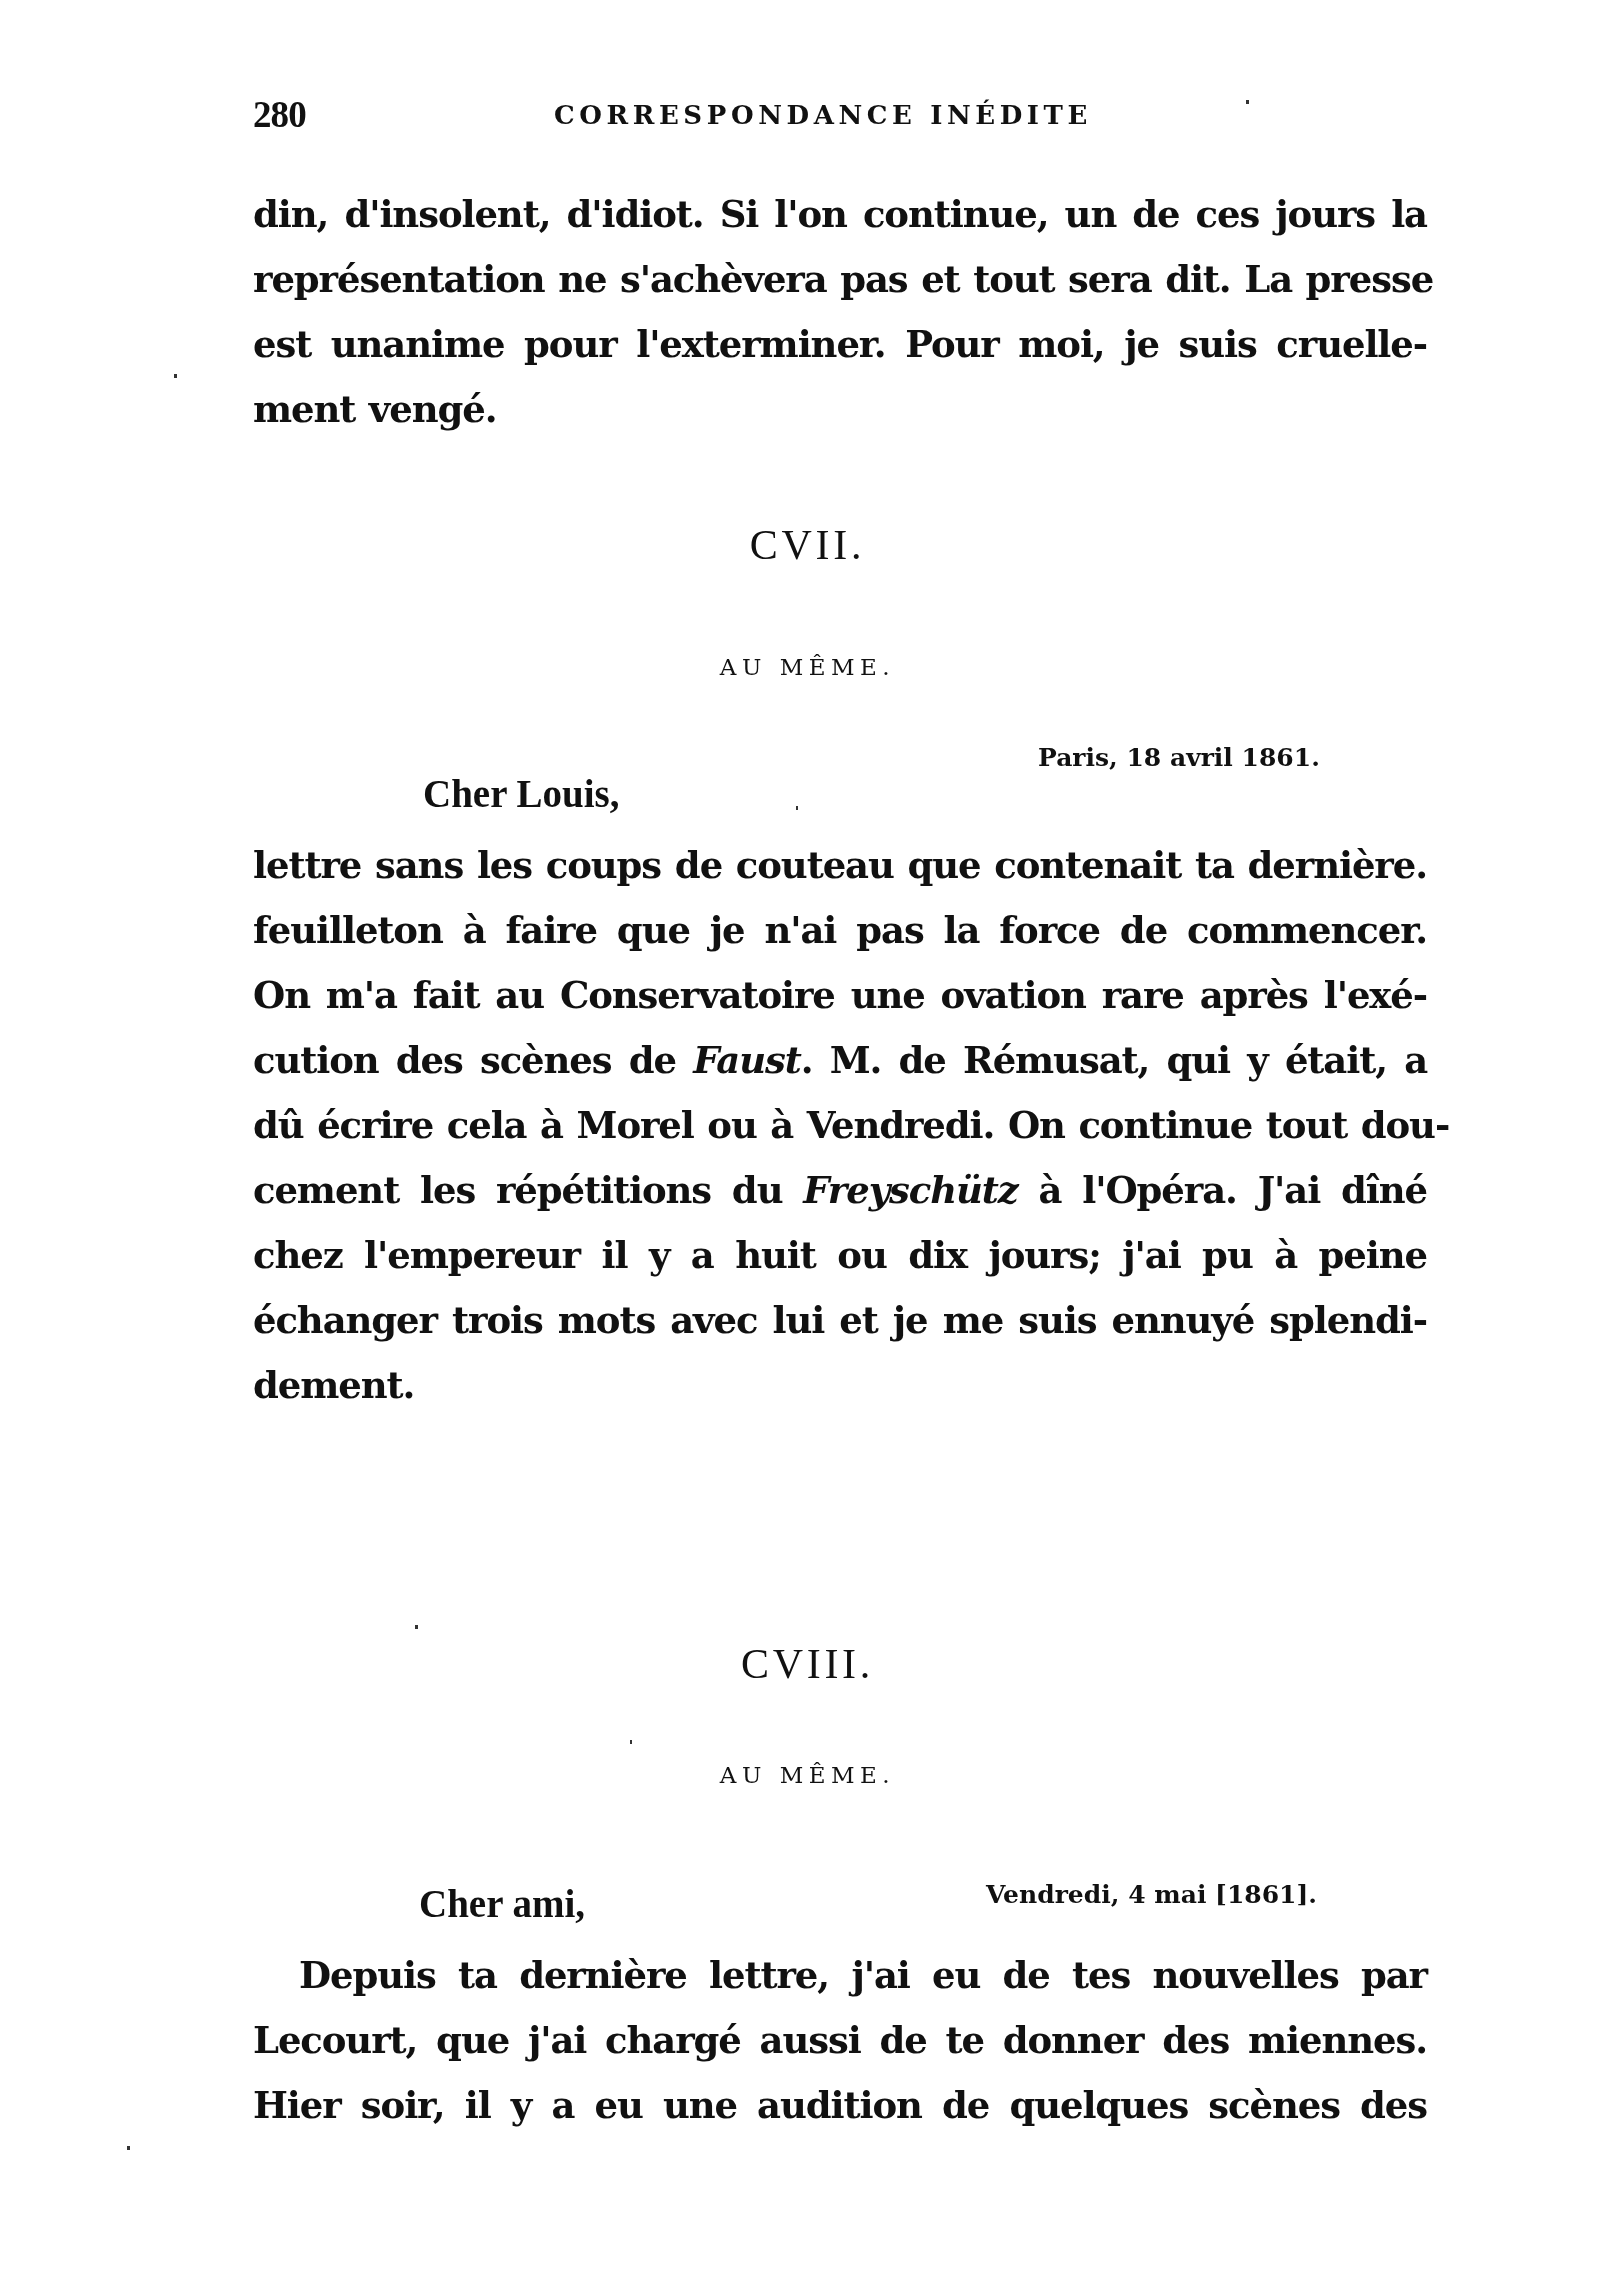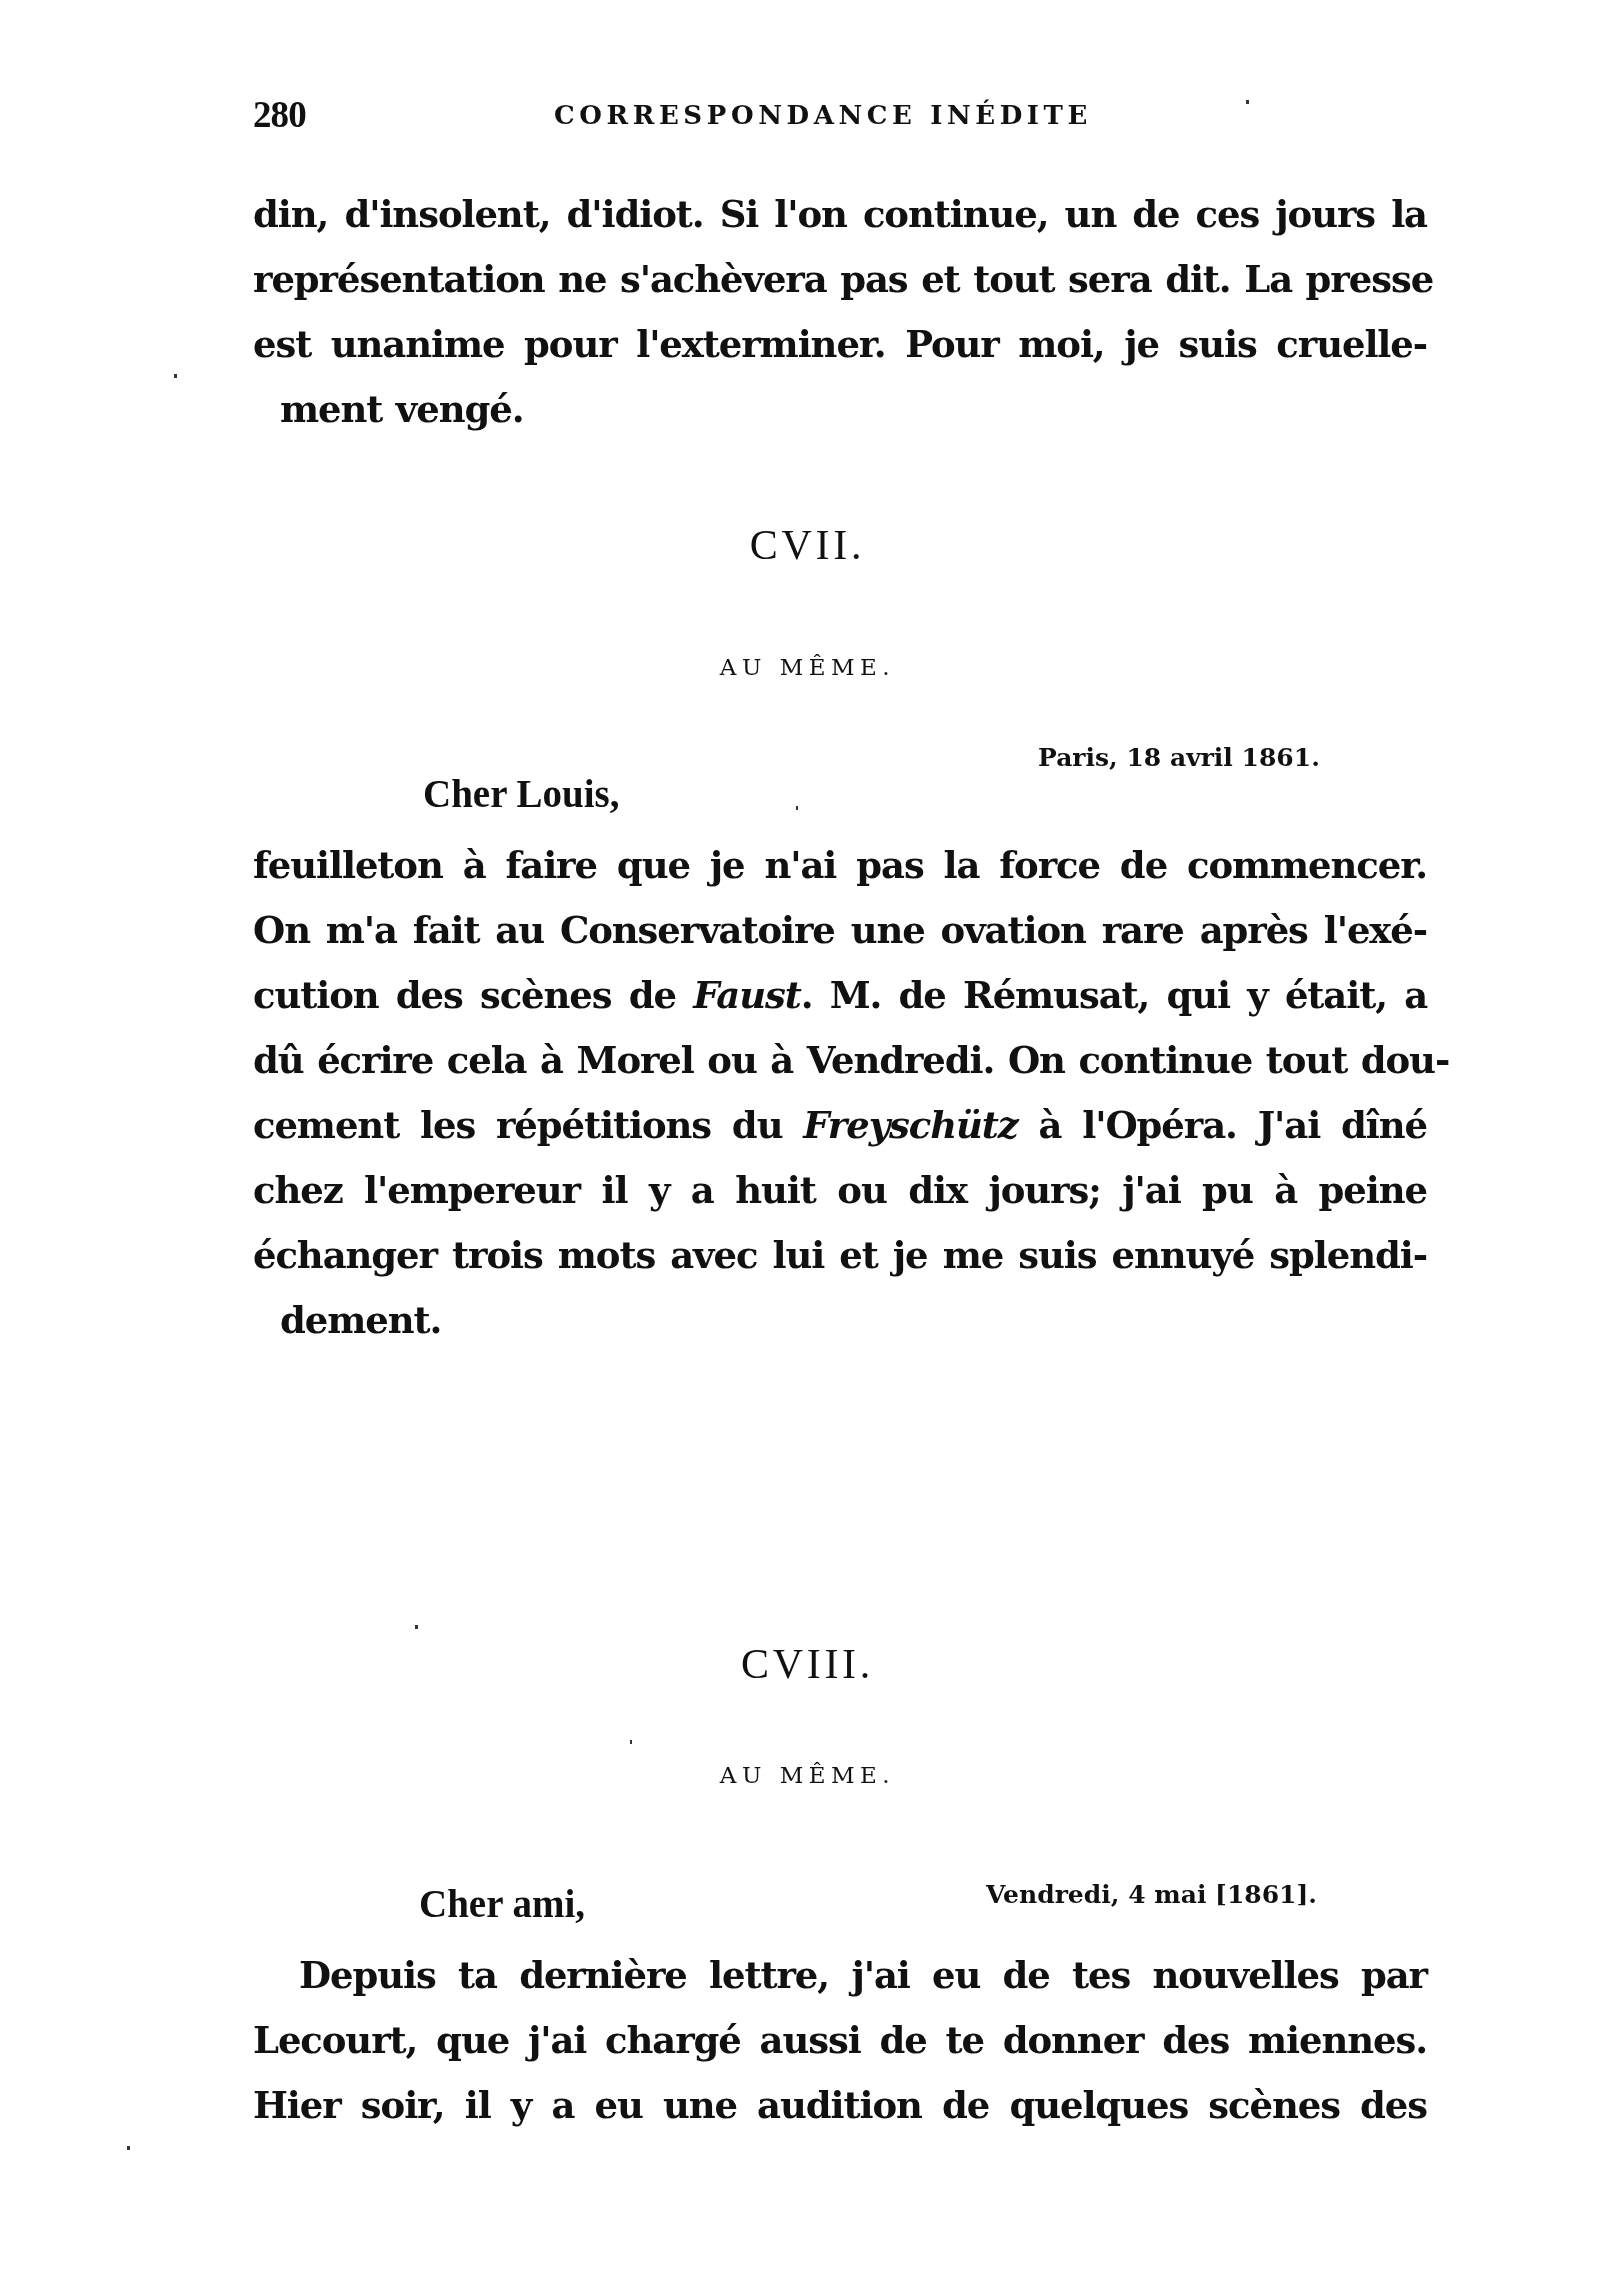--- a/index.html
+++ b/index.html
@@ -9,21 +9,21 @@
   .running-head { position: absolute; top: 81px; left: 253px; width: 1174px; height: 46px; }
   .page-number { position: absolute; left: 0; top: 0; font-size: 37px; font-weight: bold;
                  font-family: "Liberation Serif", serif; letter-spacing: -0.9px; }
   .running-title { position: absolute; left: 301px; top: 7.4px; font-size: 26px; font-weight: bold;
                    letter-spacing: 4.6px; font-family: "DejaVu Serif", serif; }
   .stray-dot { position: absolute; width: 2.8px; height: 3.7px; background: #333; }
   .text-block { position: absolute; left: 253px; width: 1174px; }
   .line { display: block; height: 65px; line-height: 65px; font-size: 37px; font-weight: bold;
           text-align: justify; text-align-last: justify; white-space: nowrap;
           font-family: "DejaVu Serif", serif; letter-spacing: -1.1px; word-spacing: 1.8px; }
-  .line.last { text-align-last: left; margin-left: 27px; }
+  .line.last { text-align-last: left; }
   .line.indent { padding-left: 46px; }
   .line em { }
   .numeral { position: absolute; left: 0; width: 1615px; text-align: center; font-size: 42px;
              font-family: "Liberation Serif", serif; letter-spacing: 3.7px; }
   .recipient { position: absolute; left: 0; width: 1615px; text-align: center; font-size: 23px;
                font-weight: normal; letter-spacing: 5.5px; font-family: "DejaVu Serif", serif; }
   .dateline { position: absolute; font-size: 25px; font-weight: bold; font-family: "DejaVu Serif", serif;
               letter-spacing: 0px; }
   .salutation { position: absolute; font-size: 39px; font-family: "Liberation Serif", serif;
                 font-weight: bold; }
@@ -49,20 +49,21 @@
     <span class="line">représentation ne s'achèvera pas et tout sera dit. La presse</span>
     <span class="line">est unanime pour l'exterminer. Pour moi, je suis cruelle-</span>
     <span class="line last">ment vengé.</span>
   </div>
 
   <div class="numeral" style="top:509px;">CVII.</div>
   <div class="recipient" style="top:642px;">AU MÊME.</div>
   <div class="dateline" style="left:1038px; top:731px;">Paris, 18 avril 1861.</div>
   <div class="salutation" style="left:423px; top:759px;">Cher Louis,</div>
   <div class="text-block letter-body" style="top:821px;">
+      <span class="line">lettre sans les coups de couteau que contenait ta dernière.</span>
       <span class="line">feuilleton à faire que je n'ai pas la force de commencer.</span>
       <span class="line">On m'a fait au Conservatoire une ovation rare après l'exé-</span>
       <span class="line">cution des scènes de <em>Faust</em>. M. de Rémusat, qui y était, a</span>
       <span class="line">dû écrire cela à Morel ou à Vendredi. On continue tout dou-</span>
       <span class="line">cement les répétitions du <em>Freyschütz</em> à l'Opéra. J'ai dîné</span>
       <span class="line">chez l'empereur il y a huit ou dix jours; j'ai pu à peine</span>
       <span class="line">échanger trois mots avec lui et je me suis ennuyé splendi-</span>
       <span class="line last">dement.</span>
     </div>
 

